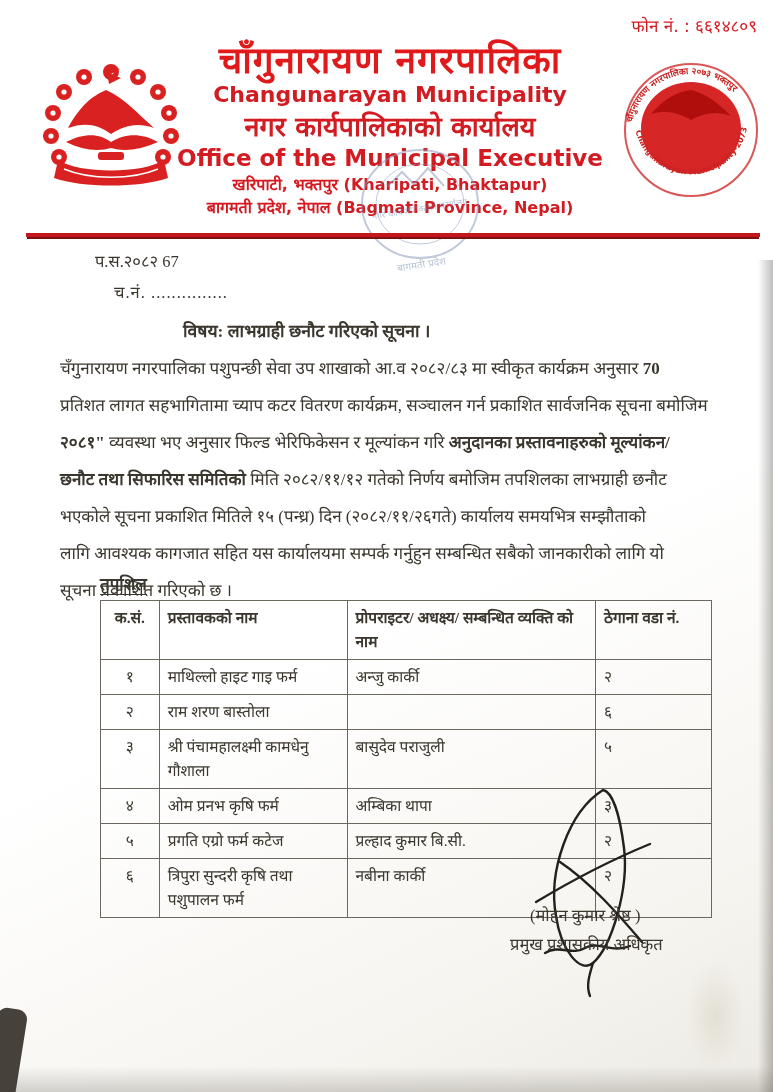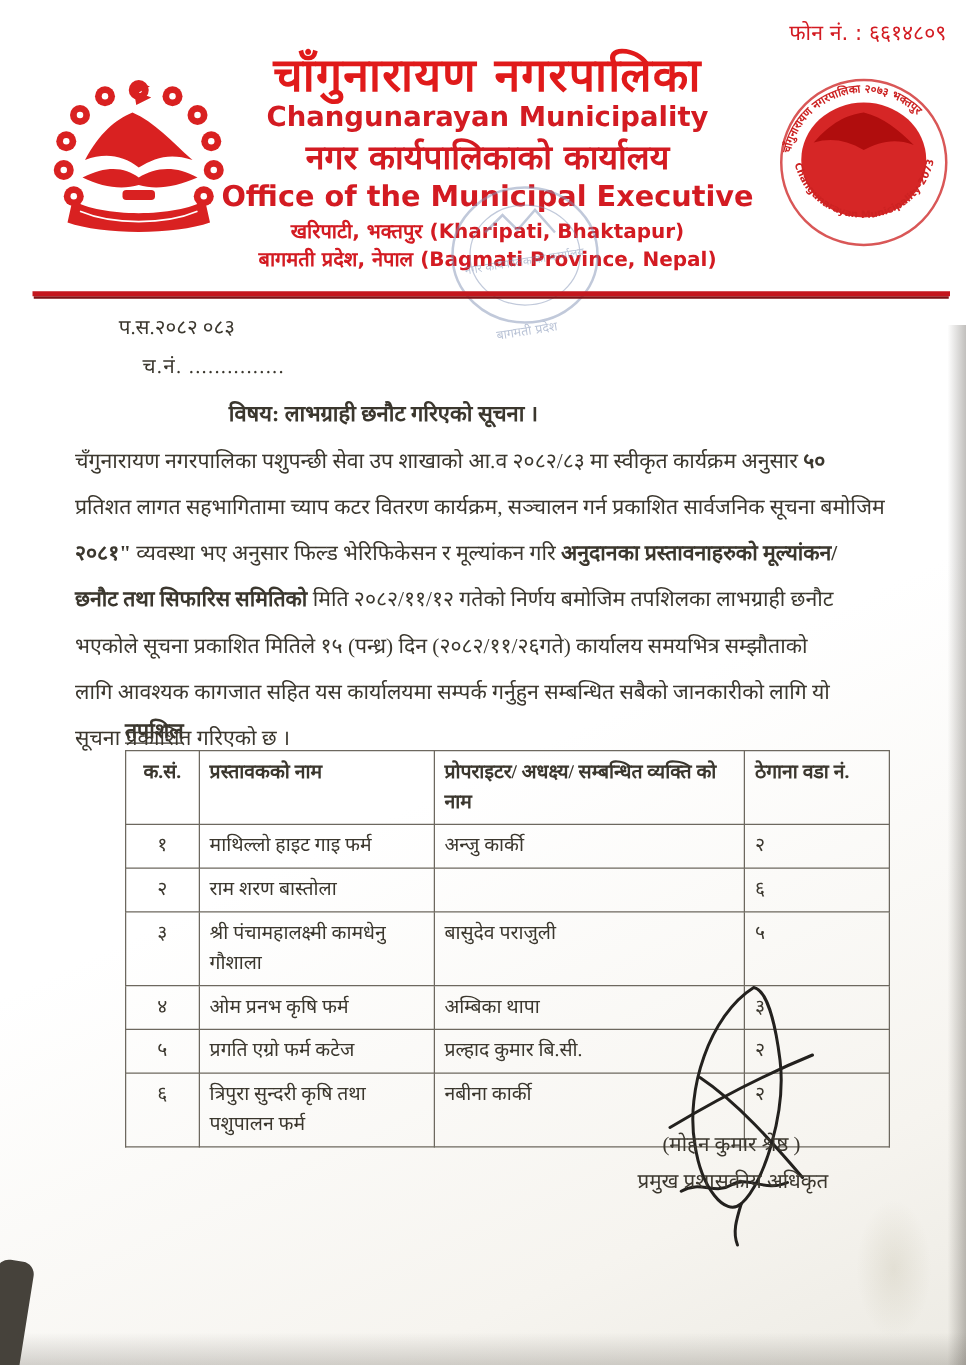--- a/index.html
+++ b/index.html
@@ -131,29 +131,29 @@
     <ellipse cx="80" cy="62" rx="58" ry="54" fill="none" stroke="#8494b6" stroke-width="2"></ellipse>
     <ellipse cx="80" cy="62" rx="44" ry="40" fill="none" stroke="#8494b6" stroke-width="1"></ellipse>
     <path d="M48 44 L62 30 L74 42 L88 26 L104 44" fill="none" stroke="#8494b6" stroke-width="2"></path>
     <text x="80" y="70" font-size="9" fill="#7487ad" text-anchor="middle" transform="rotate(-9 80 70)" font-family="'DejaVu Sans',sans-serif">नगर कार्यपालिकाको कार्यालय</text>
     <text x="82" y="126" font-size="10" fill="#7487ad" text-anchor="middle" transform="rotate(-9 82 126)" font-family="'DejaVu Sans',sans-serif">बागमती प्रदेश</text>
   </svg>
 
   <div class="abs rule"></div>
 
   <div class="abs ref">
-    <div>प.स.२०८२ ०८३</div>
+    <div>प.स.२०८२ 67</div>
     <div class="dots">च.नं. ...............</div>
   </div>
 
 
   <div class="abs subject">विषय: लाभग्राही छनौट गरिएको सूचना ।</div>
 
   <div class="abs body-wrap">
-      <div class="body-line"><span>चँगुनारायण नगरपालिका पशुपन्छी सेवा उप शाखाको आ.व २०८२/८३ मा स्वीकृत कार्यक्रम अनुसार </span><span class="bold">५०</span></div>
+      <div class="body-line"><span>चँगुनारायण नगरपालिका पशुपन्छी सेवा उप शाखाको आ.व २०८२/८३ मा स्वीकृत कार्यक्रम अनुसार </span><span class="bold">70</span></div>
       <div class="body-line"><span>प्रतिशत लागत सहभागितामा च्याप कटर वितरण कार्यक्रम, सञ्चालन गर्न प्रकाशित सार्वजनिक सूचना बमोजिम</span></div>
       <div class="body-line"><span class="bold">२०८१"</span><span> व्यवस्था भए अनुसार फिल्ड भेरिफिकेसन र मूल्यांकन गरि </span><span class="bold">अनुदानका प्रस्तावनाहरुको मूल्यांकन/</span></div>
       <div class="body-line"><span class="bold">छनौट तथा सिफारिस समितिको</span><span> मिति २०८२/११/१२ गतेको निर्णय बमोजिम तपशिलका लाभग्राही छनौट</span></div>
       <div class="body-line"><span>भएकोले सूचना प्रकाशित मितिले १५ (पन्ध्र) दिन (२०८२/११/२६गते) कार्यालय समयभित्र सम्झौताको</span></div>
       <div class="body-line"><span>लागि आवश्यक कागजात सहित यस कार्यालयमा सम्पर्क गर्नुहुन सम्बन्धित सबैको जानकारीको लागि यो</span></div>
       <div class="body-line noj"><span>सूचना प्रकाशित गरिएको छ ।</span></div>
     </div>
 
   <div class="abs tapasil">तपशिल</div>
 

